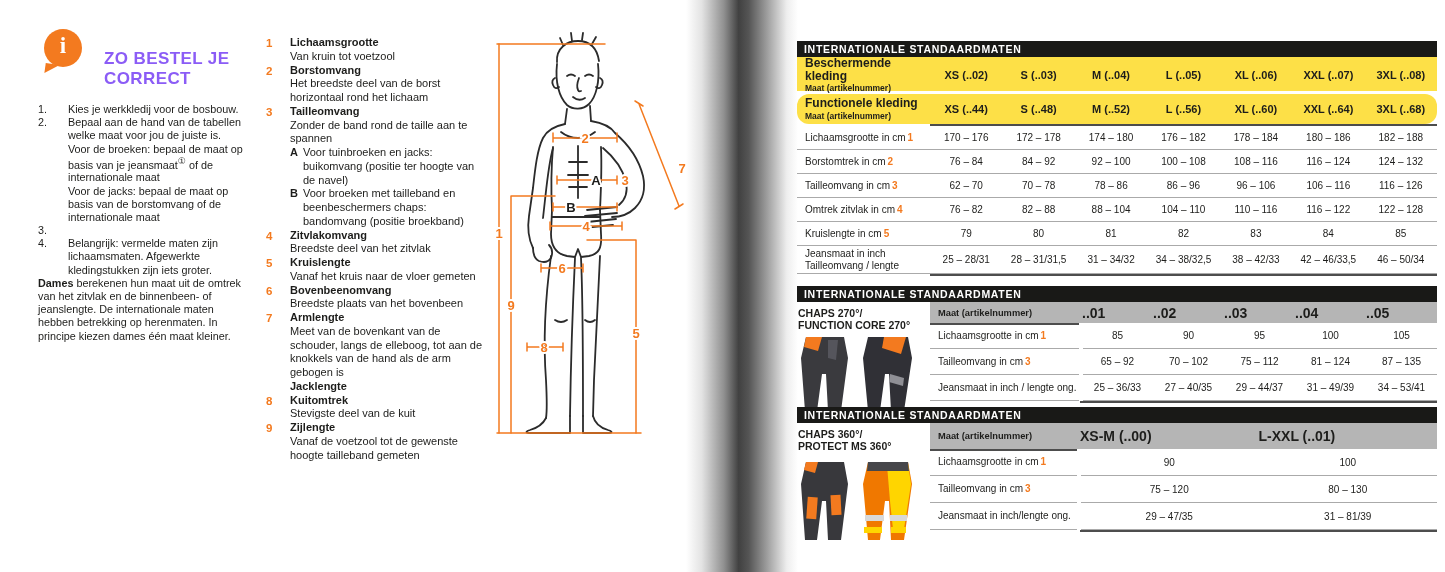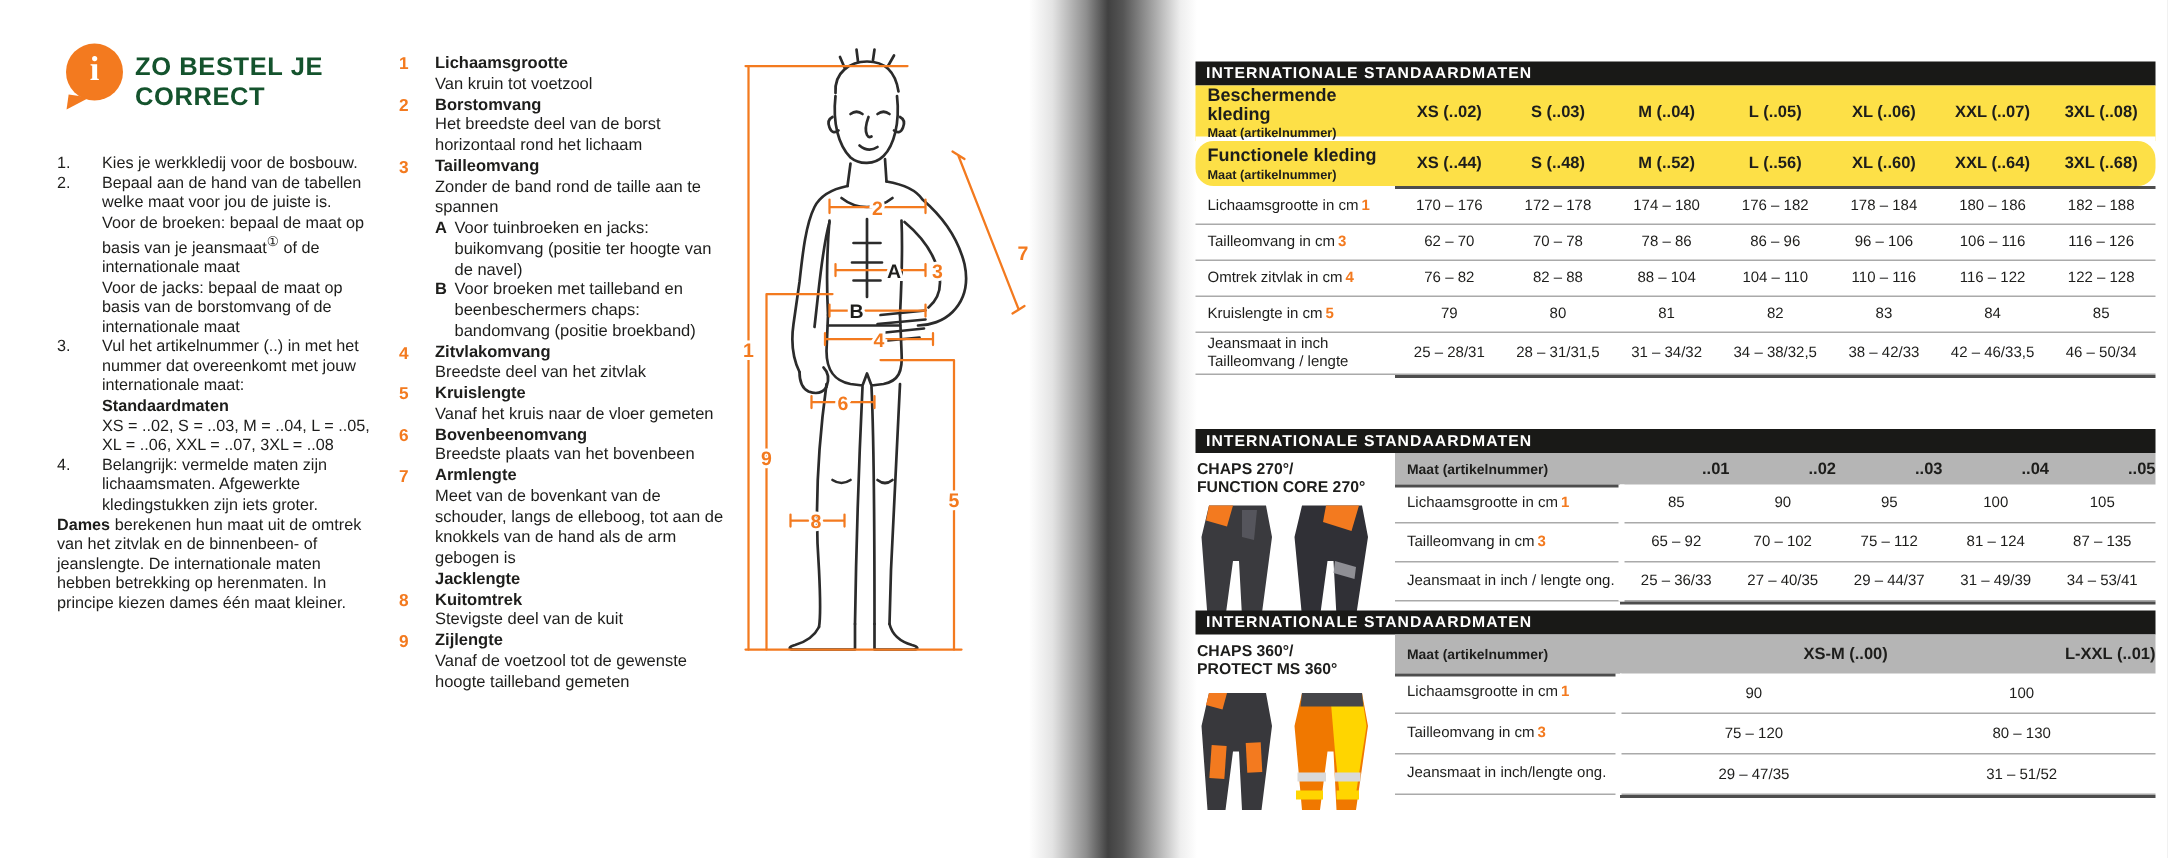--- a/index.html
+++ b/index.html
@@ -22,22 +22,22 @@
   .info-bubble::after {
     content:""; position:absolute; left:1px; bottom:-7px;
     width:0; height:0; border-left:14px solid #f37a1f; border-bottom:10px solid transparent;
     transform:rotate(8deg);
   }
   .info-bubble .glyph {
     position:absolute; left:0; top:4px; width:38px; text-align:center;
     color:#fff; font-size:23px; font-weight:bold; font-family:"Liberation Serif", serif;
   }
   .howto-title {
-    position:absolute; left:88px; top:33px; margin:2px;
-    color:#14532d; font-size:17px; line-height:1.2; font-weight:bold; letter-spacing:.4px;
+    position:absolute; left:88px; top:33px; margin:16px;
+    color:#8b5cf6; font-size:17px; line-height:1.2; font-weight:bold; letter-spacing:.4px;
   }
   .howto-col {
     position:absolute; left:38px; top:103px; width:212px;
     font-size:10.8px; line-height:1.22;
   }
   .howto-col p { margin:0; }
   .step { display:flex; }
   .step-num { flex:none; width:30px; }
   .step-body { flex:1; }
   .dames { margin-top:9px; }
@@ -97,21 +97,21 @@
   .pimg { position:absolute; left:1px; }
   .inner { flex:1; position:relative; }
   .phead {
     display:grid; align-items:center; background:#b5b5b5; position:relative;
   }
   .t2 .phead, .t2 .prow { grid-template-columns:152px repeat(5,1fr); }
   .t3 .phead, .t3 .prow { grid-template-columns:150px repeat(2,1fr); }
   .t2 .phead { height:21px; } .t3 .phead { height:26px; }
   .phead::after { content:""; position:absolute; left:0; bottom:-2px; width:150px; height:2px; background:#4d4d4d; }
   .plabel { padding-left:8px; font-weight:bold; font-size:9.3px; }
-  .pcell { text-align:right; font-weight:bold; font-size:11px; }
+  .pcell { text-align:left; font-weight:bold; font-size:14px; }
   .prow { display:grid; align-items:center; border-bottom:1px solid #aaaaaa; }
   .t2 .prow { height:25px; } .t3 .prow { height:26px; }
   .prow:last-of-type { border-bottom:none; }
   .prow .tcell { font-size:10px; font-weight:normal; }
   .colgap { position:absolute; width:4px; background:#ffffff; }
   .t2 .colgap { left:149px; top:21px; bottom:2px; }
   .t3 .colgap { left:147px; top:26px; bottom:2px; }
   .pbottom { height:2px; background:#4d4d4d; margin-left:150px; }
 </style>
 </head>
@@ -137,25 +137,20 @@
     <div class="step">
       <span class="step-num">2.</span>
       <div class="step-body">
         <p>Bepaal aan de hand van de tabellen welke maat voor jou de juiste is.</p>
         <p><span>Voor de broeken: bepaal de maat op basis van je jeansmaat</span><sup>①</sup><span> of de internationale maat</span></p>
         <p>Voor de jacks: bepaal de maat op basis van de borstomvang of de internationale maat</p>
       </div>
     </div>
     <div class="step">
       <span class="step-num">3.</span>
-      <div class="step-body">
-        <p>Vul het artikelnummer (..) in met het nummer dat overeenkomt met jouw internationale maat:</p>
-        <p><b>Standaardmaten</b></p>
-        <p>XS = ..02, S = ..03, M = ..04, L = ..05, XL = ..06, XXL = ..07, 3XL = ..08</p>
-      </div>
     </div>
     <div class="step">
       <span class="step-num">4.</span>
       <div class="step-body">
           <p>Belangrijk: vermelde maten zijn lichaamsmaten. Afgewerkte kledingstukken zijn iets groter.</p>
         </div>
     </div>
     <p class="dames"><b>Dames</b><span> berekenen hun maat uit de omtrek van het zitvlak en de binnenbeen- of jeanslengte. De internationale maten hebben betrekking op herenmaten. In principe kiezen dames één maat kleiner.</span></p>
   </div>
 
@@ -335,20 +330,30 @@
         <div class="tlabel"><span>Lichaamsgrootte in cm</span><b class="ref">1</b></div>
         <div class="tcell">170 – 176</div>
           <div class="tcell">172 – 178</div>
           <div class="tcell">174 – 180</div>
           <div class="tcell">176 – 182</div>
           <div class="tcell">178 – 184</div>
           <div class="tcell">180 – 186</div>
           <div class="tcell">182 – 188</div>
       </div>
       <div class="trow">
+        <div class="tlabel"><span>Borstomtrek in cm</span><b class="ref">2</b></div>
+        <div class="tcell">76 – 84</div>
+          <div class="tcell">84 – 92</div>
+          <div class="tcell">92 – 100</div>
+          <div class="tcell">100 – 108</div>
+          <div class="tcell">108 – 116</div>
+          <div class="tcell">116 – 124</div>
+          <div class="tcell">124 – 132</div>
+      </div>
+      <div class="trow">
         <div class="tlabel"><span>Tailleomvang in cm</span><b class="ref">3</b></div>
         <div class="tcell">62 – 70</div>
           <div class="tcell">70 – 78</div>
           <div class="tcell">78 – 86</div>
           <div class="tcell">86 – 96</div>
           <div class="tcell">96 – 106</div>
           <div class="tcell">106 – 116</div>
           <div class="tcell">116 – 126</div>
       </div>
       <div class="trow">
@@ -484,21 +489,21 @@
               <div class="tcell">100</div>
           </div>
           <div class="prow">
             <div class="tlabel"><span>Tailleomvang in cm</span><b class="ref">3</b></div>
             <div class="tcell">75 – 120</div>
               <div class="tcell">80 – 130</div>
           </div>
           <div class="prow">
             <div class="tlabel"><span>Jeansmaat in inch/lengte ong.</span></div>
             <div class="tcell">29 – 47/35</div>
-              <div class="tcell">31 – 51/52</div>
+              <div class="tcell">31 – 81/39</div>
           </div>
           <div class="pbottom"></div>
           <div class="colgap"></div>
         </div>
       </div>
     </div>
 
   </div>
 </div>
 

